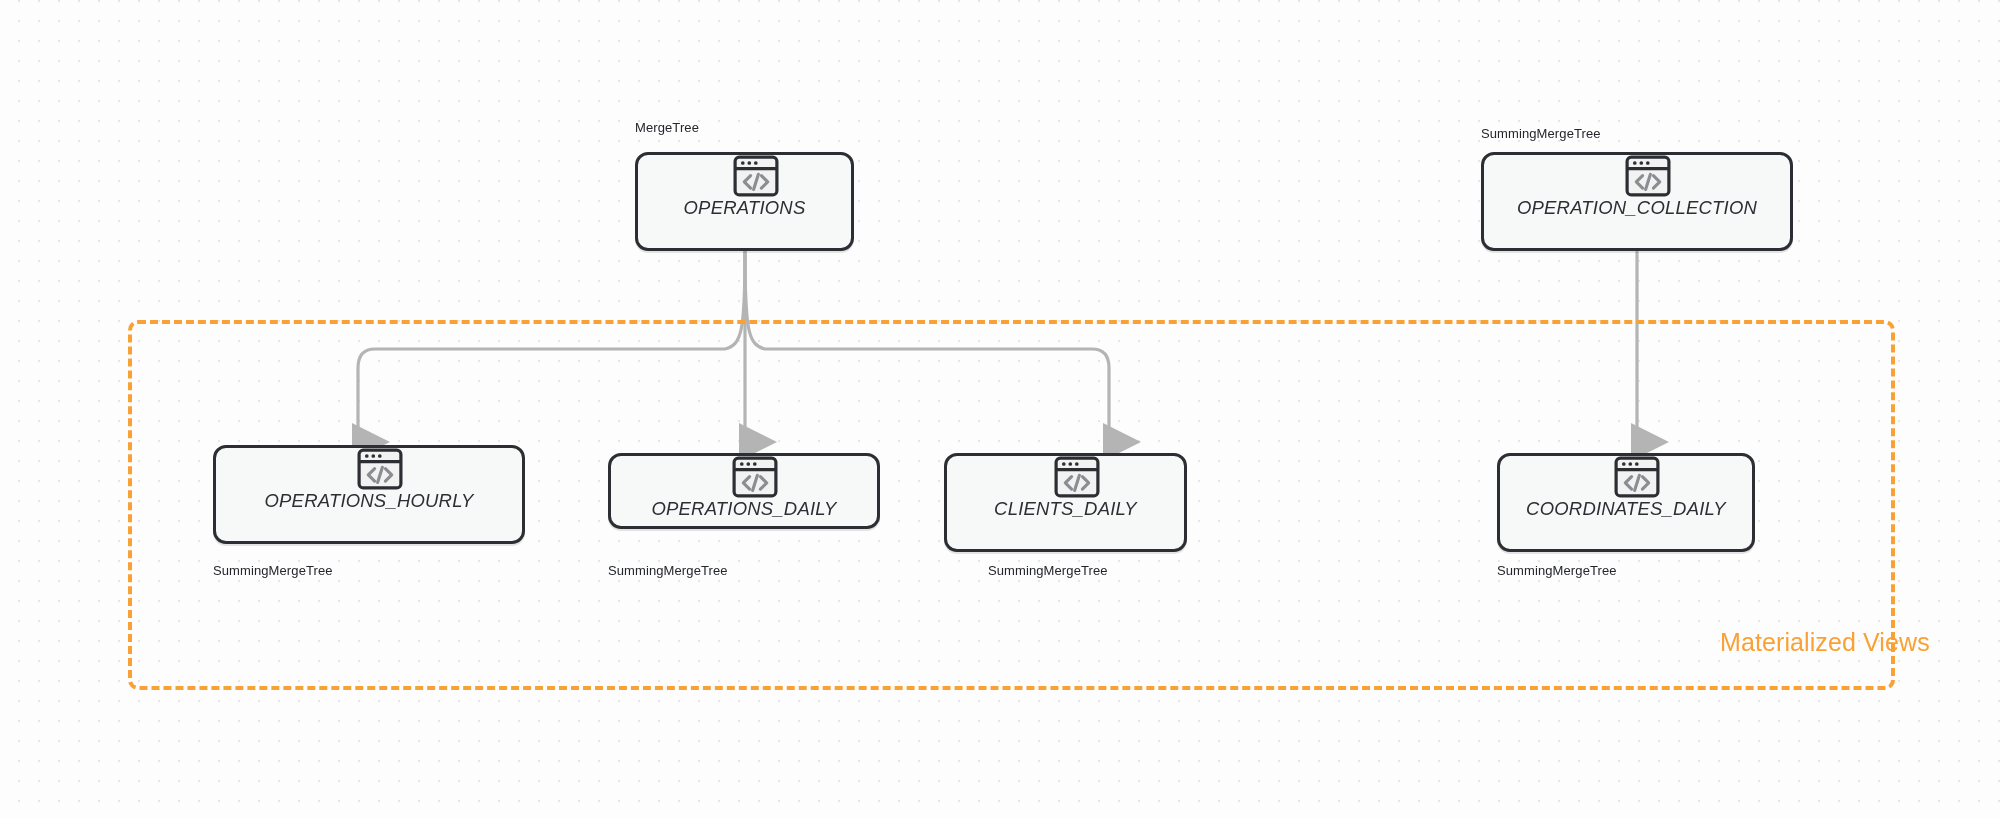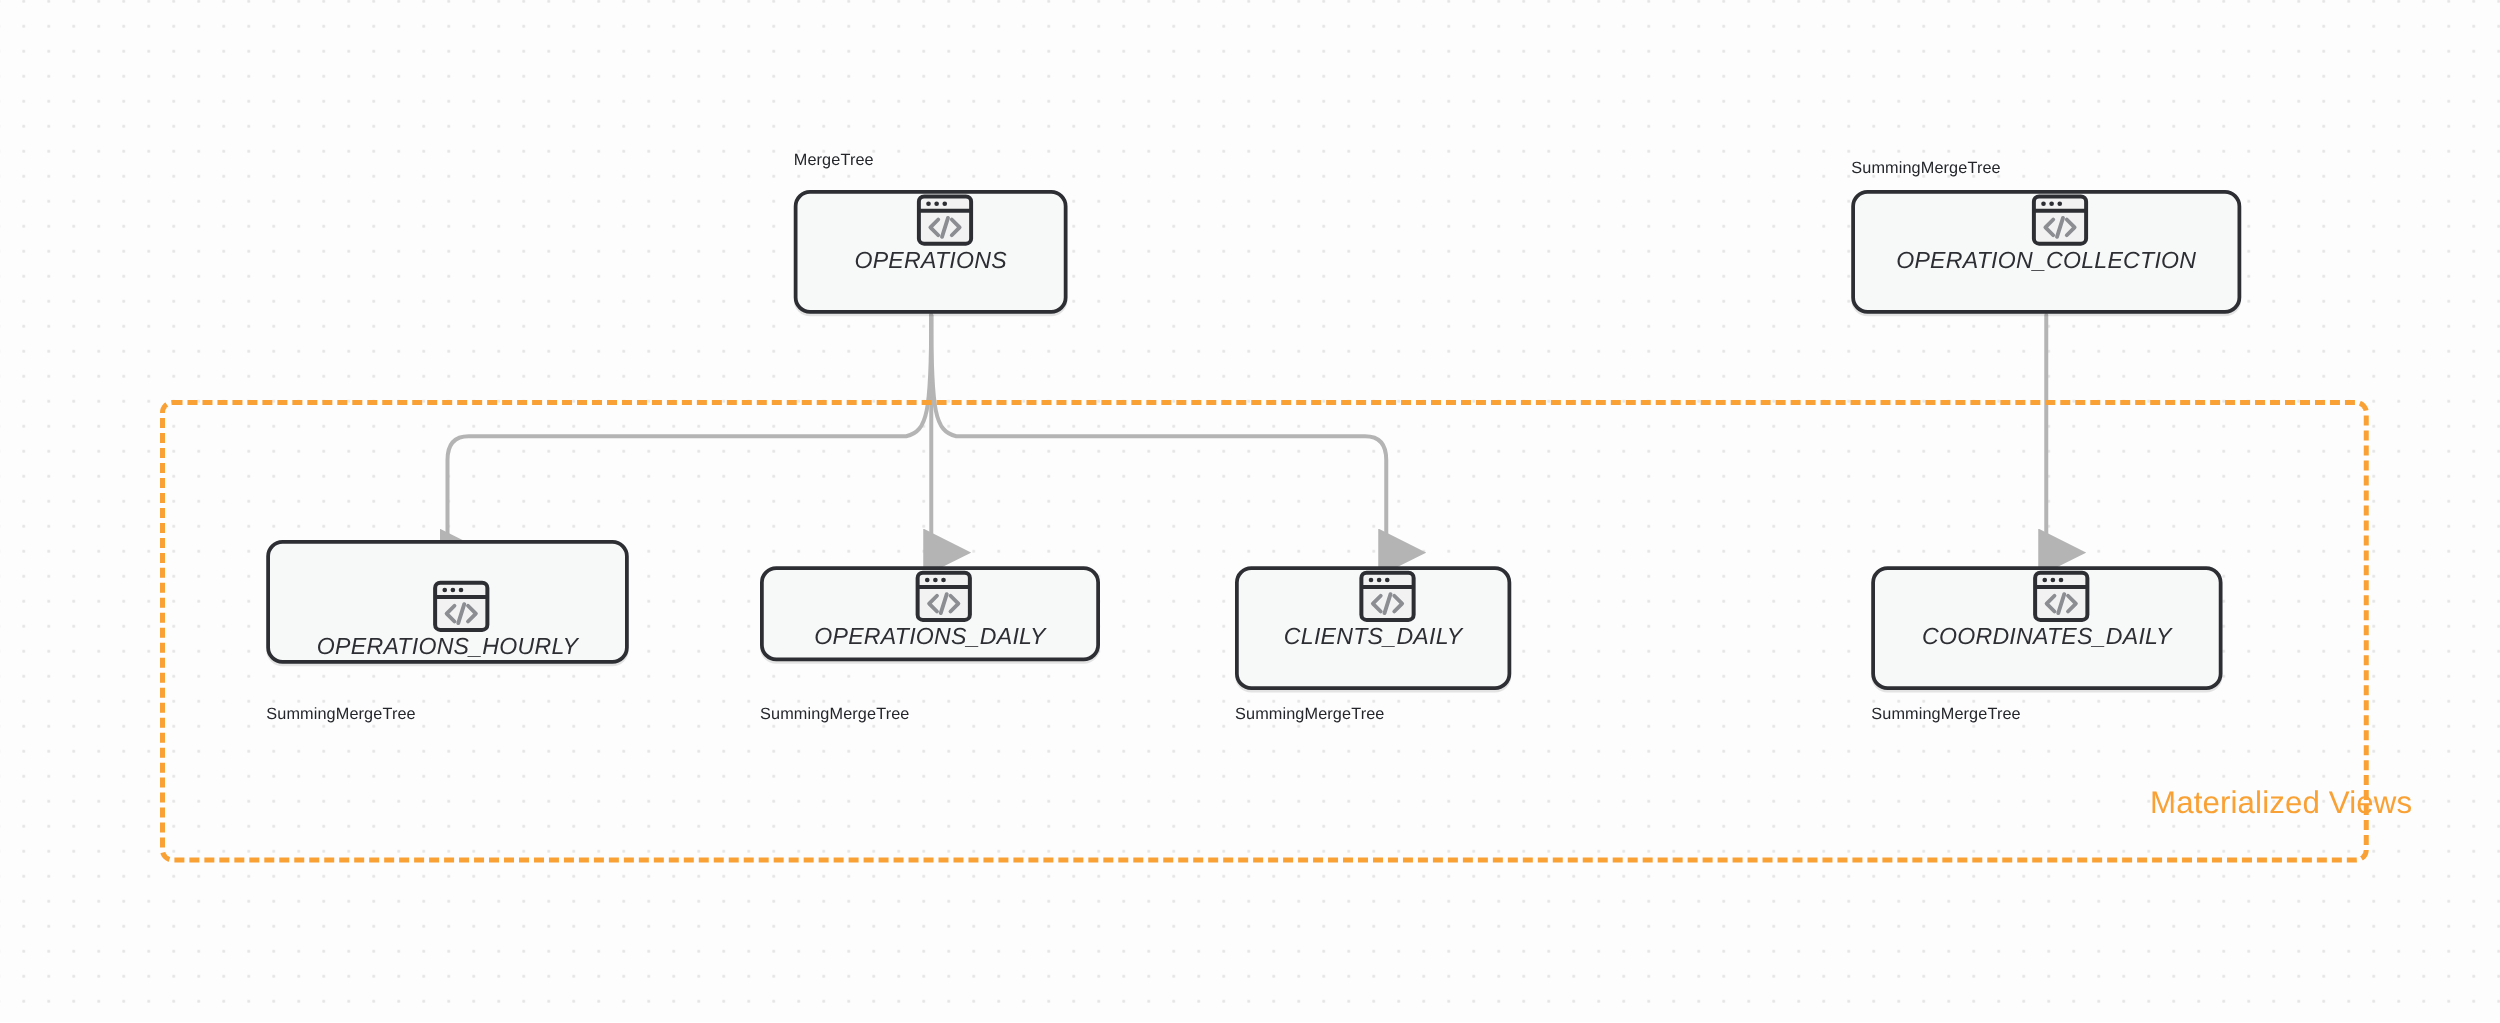--- a/index.html
+++ b/index.html
@@ -141,21 +141,21 @@
   <circle cx="9.8" cy="8.0" r="1.85" fill="#2c2e33"></circle>
   <circle cx="16.3" cy="8.0" r="1.85" fill="#2c2e33"></circle>
   <circle cx="22.8" cy="8.0" r="1.85" fill="#2c2e33"></circle>
   <path d="M 17.6 20.6 L 11.3 26.9 L 17.6 33.2" fill="none" stroke="#8b8d92" stroke-width="3.1" stroke-linecap="round" stroke-linejoin="round"></path>
   <path d="M 28.4 20.6 L 34.7 26.9 L 28.4 33.2" fill="none" stroke="#8b8d92" stroke-width="3.1" stroke-linecap="round" stroke-linejoin="round"></path>
   <line x1="25.4" y1="19.3" x2="20.6" y2="34.5" stroke="#8b8d92" stroke-width="3.1" stroke-linecap="round"></line>
 </svg></span>
         <span class="node-label">OPERATION_COLLECTION</span>
       </div>
       <div class="engine-caption" style="left: 1481px; width: 312px; top: 126px;">SummingMergeTree</div>
-      <div class="node" style="left: 213px; top: 432px; width: 290px; height: 99px; justify-content: flex-end;">
+      <div class="node" style="left: 213px; top: 445px; width: 312px; height: 99px;">
         <span class="node-icon">
 <svg viewBox="0 0 46 42" xmlns="http://www.w3.org/2000/svg" aria-hidden="true">
   <rect x="2.1" y="2.1" width="41.8" height="37.8" rx="4.2" fill="#f2f2f2" stroke="#2c2e33" stroke-width="3.2"></rect>
   <line x1="2.1" y1="13.6" x2="43.9" y2="13.6" stroke="#2c2e33" stroke-width="3.2"></line>
   <circle cx="9.8" cy="8.0" r="1.85" fill="#2c2e33"></circle>
   <circle cx="16.3" cy="8.0" r="1.85" fill="#2c2e33"></circle>
   <circle cx="22.8" cy="8.0" r="1.85" fill="#2c2e33"></circle>
   <path d="M 17.6 20.6 L 11.3 26.9 L 17.6 33.2" fill="none" stroke="#8b8d92" stroke-width="3.1" stroke-linecap="round" stroke-linejoin="round"></path>
   <path d="M 28.4 20.6 L 34.7 26.9 L 28.4 33.2" fill="none" stroke="#8b8d92" stroke-width="3.1" stroke-linecap="round" stroke-linejoin="round"></path>
   <line x1="25.4" y1="19.3" x2="20.6" y2="34.5" stroke="#8b8d92" stroke-width="3.1" stroke-linecap="round"></line>
@@ -171,36 +171,36 @@
   <circle cx="9.8" cy="8.0" r="1.85" fill="#2c2e33"></circle>
   <circle cx="16.3" cy="8.0" r="1.85" fill="#2c2e33"></circle>
   <circle cx="22.8" cy="8.0" r="1.85" fill="#2c2e33"></circle>
   <path d="M 17.6 20.6 L 11.3 26.9 L 17.6 33.2" fill="none" stroke="#8b8d92" stroke-width="3.1" stroke-linecap="round" stroke-linejoin="round"></path>
   <path d="M 28.4 20.6 L 34.7 26.9 L 28.4 33.2" fill="none" stroke="#8b8d92" stroke-width="3.1" stroke-linecap="round" stroke-linejoin="round"></path>
   <line x1="25.4" y1="19.3" x2="20.6" y2="34.5" stroke="#8b8d92" stroke-width="3.1" stroke-linecap="round"></line>
 </svg></span>
         <span class="node-label">OPERATIONS_DAILY</span>
       </div>
       <div class="engine-caption" style="left: 608px; width: 272px; top: 563px;">SummingMergeTree</div>
-      <div class="node" style="left: 988px; top: 453px; width: 221px; height: 99px;">
+      <div class="node" style="left: 944px; top: 453px; width: 243px; height: 99px;">
         <span class="node-icon">
 <svg viewBox="0 0 46 42" xmlns="http://www.w3.org/2000/svg" aria-hidden="true">
   <rect x="2.1" y="2.1" width="41.8" height="37.8" rx="4.2" fill="#f2f2f2" stroke="#2c2e33" stroke-width="3.2"></rect>
   <line x1="2.1" y1="13.6" x2="43.9" y2="13.6" stroke="#2c2e33" stroke-width="3.2"></line>
   <circle cx="9.8" cy="8.0" r="1.85" fill="#2c2e33"></circle>
   <circle cx="16.3" cy="8.0" r="1.85" fill="#2c2e33"></circle>
   <circle cx="22.8" cy="8.0" r="1.85" fill="#2c2e33"></circle>
   <path d="M 17.6 20.6 L 11.3 26.9 L 17.6 33.2" fill="none" stroke="#8b8d92" stroke-width="3.1" stroke-linecap="round" stroke-linejoin="round"></path>
   <path d="M 28.4 20.6 L 34.7 26.9 L 28.4 33.2" fill="none" stroke="#8b8d92" stroke-width="3.1" stroke-linecap="round" stroke-linejoin="round"></path>
   <line x1="25.4" y1="19.3" x2="20.6" y2="34.5" stroke="#8b8d92" stroke-width="3.1" stroke-linecap="round"></line>
 </svg></span>
         <span class="node-label">CLIENTS_DAILY</span>
       </div>
       <div class="engine-caption" style="left: 988px; width: 243px; top: 563px;">SummingMergeTree</div>
-      <div class="node" style="left: 1497px; top: 453px; width: 281px; height: 99px;">
+      <div class="node" style="left: 1497px; top: 453px; width: 258px; height: 99px;">
         <span class="node-icon">
 <svg viewBox="0 0 46 42" xmlns="http://www.w3.org/2000/svg" aria-hidden="true">
   <rect x="2.1" y="2.1" width="41.8" height="37.8" rx="4.2" fill="#f2f2f2" stroke="#2c2e33" stroke-width="3.2"></rect>
   <line x1="2.1" y1="13.6" x2="43.9" y2="13.6" stroke="#2c2e33" stroke-width="3.2"></line>
   <circle cx="9.8" cy="8.0" r="1.85" fill="#2c2e33"></circle>
   <circle cx="16.3" cy="8.0" r="1.85" fill="#2c2e33"></circle>
   <circle cx="22.8" cy="8.0" r="1.85" fill="#2c2e33"></circle>
   <path d="M 17.6 20.6 L 11.3 26.9 L 17.6 33.2" fill="none" stroke="#8b8d92" stroke-width="3.1" stroke-linecap="round" stroke-linejoin="round"></path>
   <path d="M 28.4 20.6 L 34.7 26.9 L 28.4 33.2" fill="none" stroke="#8b8d92" stroke-width="3.1" stroke-linecap="round" stroke-linejoin="round"></path>
   <line x1="25.4" y1="19.3" x2="20.6" y2="34.5" stroke="#8b8d92" stroke-width="3.1" stroke-linecap="round"></line>

